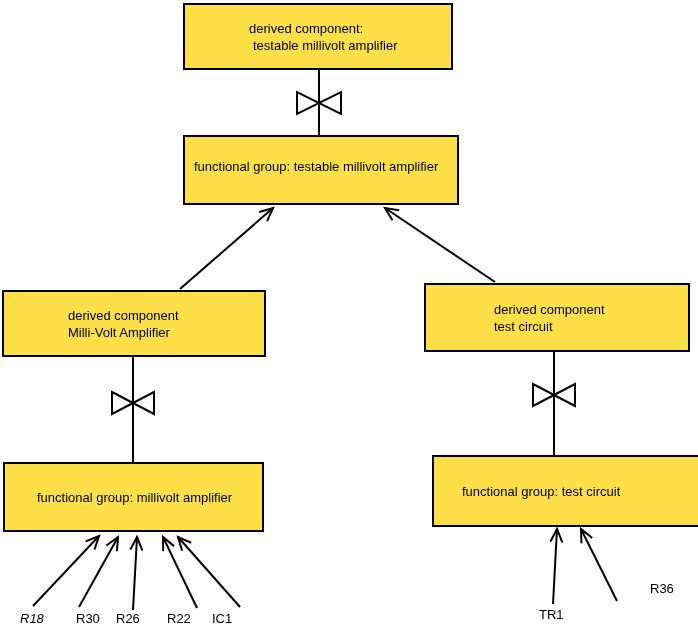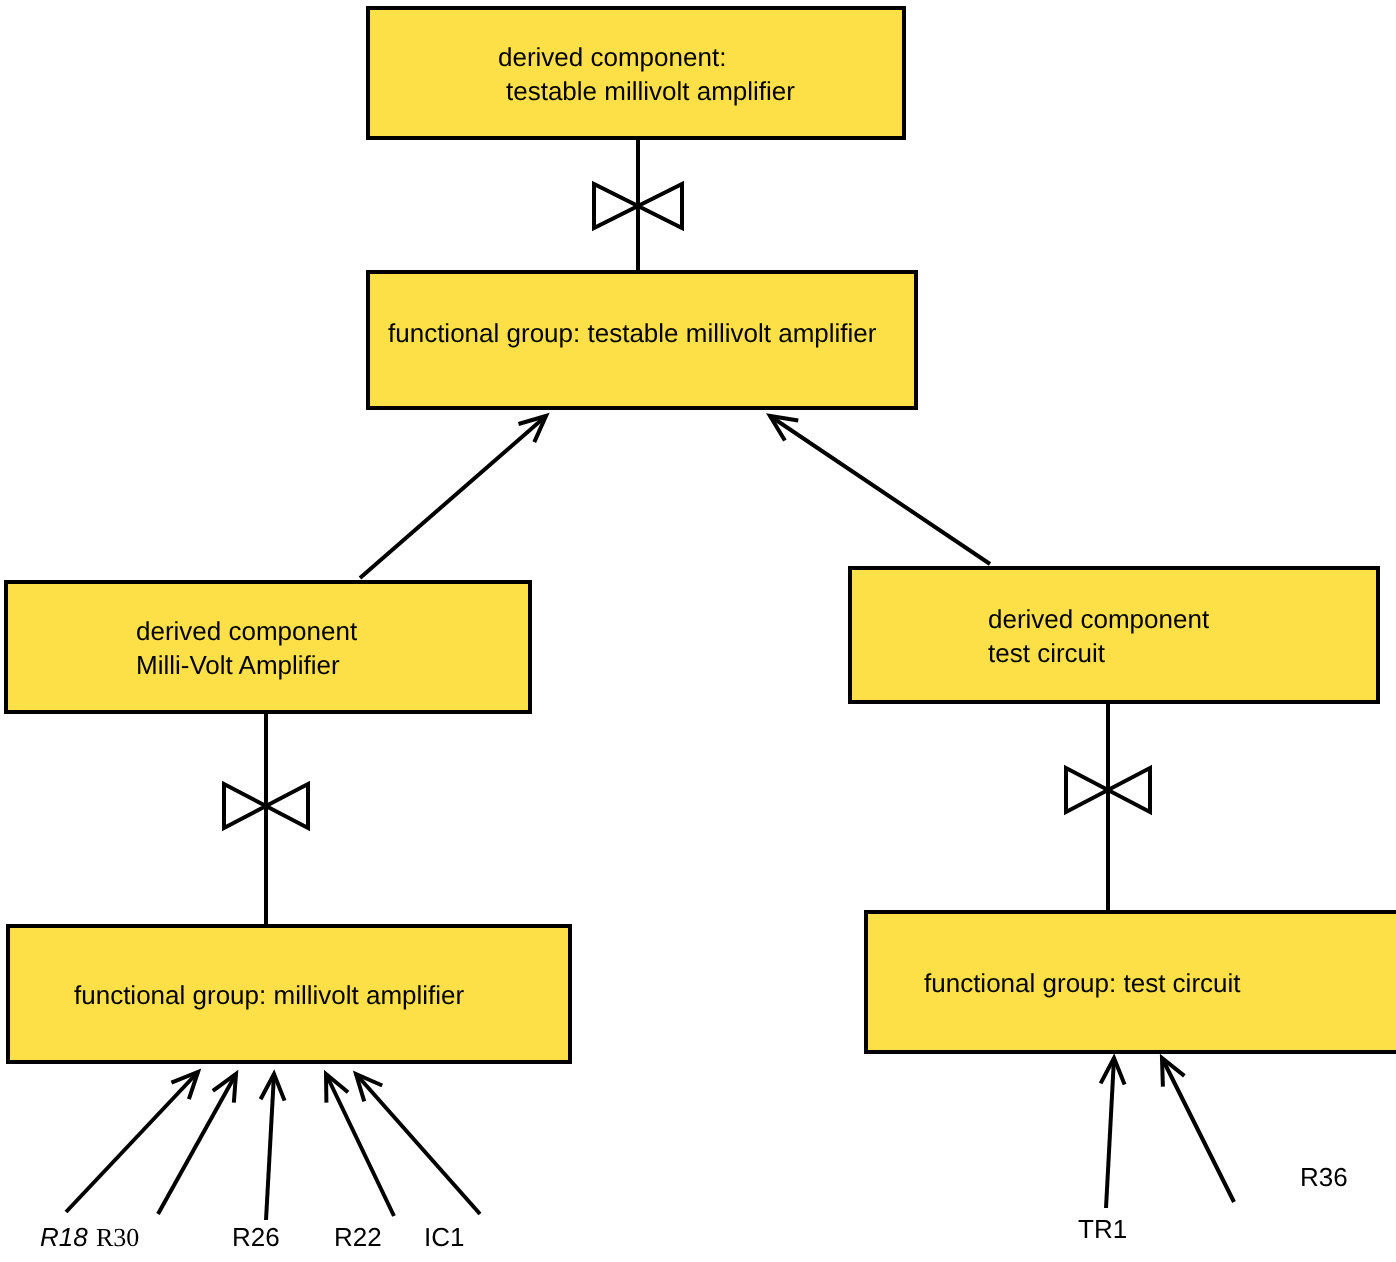--- a/index.html
+++ b/index.html
@@ -30,31 +30,31 @@
     flex-direction: column;
     justify-content: center;
     font-size: 13px;
     line-height: 17px;
     white-space: nowrap;
   }
   .box-derived-testable { left: 183px; top: 3px;   width: 270px; height: 67px; padding-left: 64px; }
   .box-fg-testable      { left: 183px; top: 135px; width: 276px; height: 70px; padding-left: 9px;  padding-bottom: 8px; }
   .box-derived-mv       { left: 2px;   top: 290px; width: 264px; height: 67px; padding-left: 64px; }
   .box-derived-test     { left: 424px; top: 283px; width: 266px; height: 69px; padding-left: 68px; }
-  .box-fg-mv            { left: 3px;   top: 462px; width: 283px; height: 70px; padding-left: 32px; }
+  .box-fg-mv            { left: 3px;   top: 462px; width: 261px; height: 70px; padding-left: 32px; }
   .box-fg-test          { left: 432px; top: 455px; width: 271px; height: 72px; padding-left: 28px; }
   .indent { padding-left: 4px; }
   .lbl {
     position: absolute;
     font-size: 13px;
     line-height: 15px;
     white-space: nowrap;
   }
   .lbl-r18 { left: 20px;  top: 611px; font-style: italic; }
-  .lbl-r30 { left: 48px;  top: 611px; font-family: Liberation Serif, serif; }
+  .lbl-r30 { left: 76px;  top: 611px; }
   .lbl-r26 { left: 116px; top: 611px; }
   .lbl-r22 { left: 167px; top: 611px; }
   .lbl-ic1 { left: 212px; top: 611px; }
   .lbl-tr1 { left: 539px; top: 607px; }
   .lbl-r36 { left: 606px; top: 581px; margin-left: 44px; }
 </style>
 </head>
 <body>
 
 <div class="canvas">

